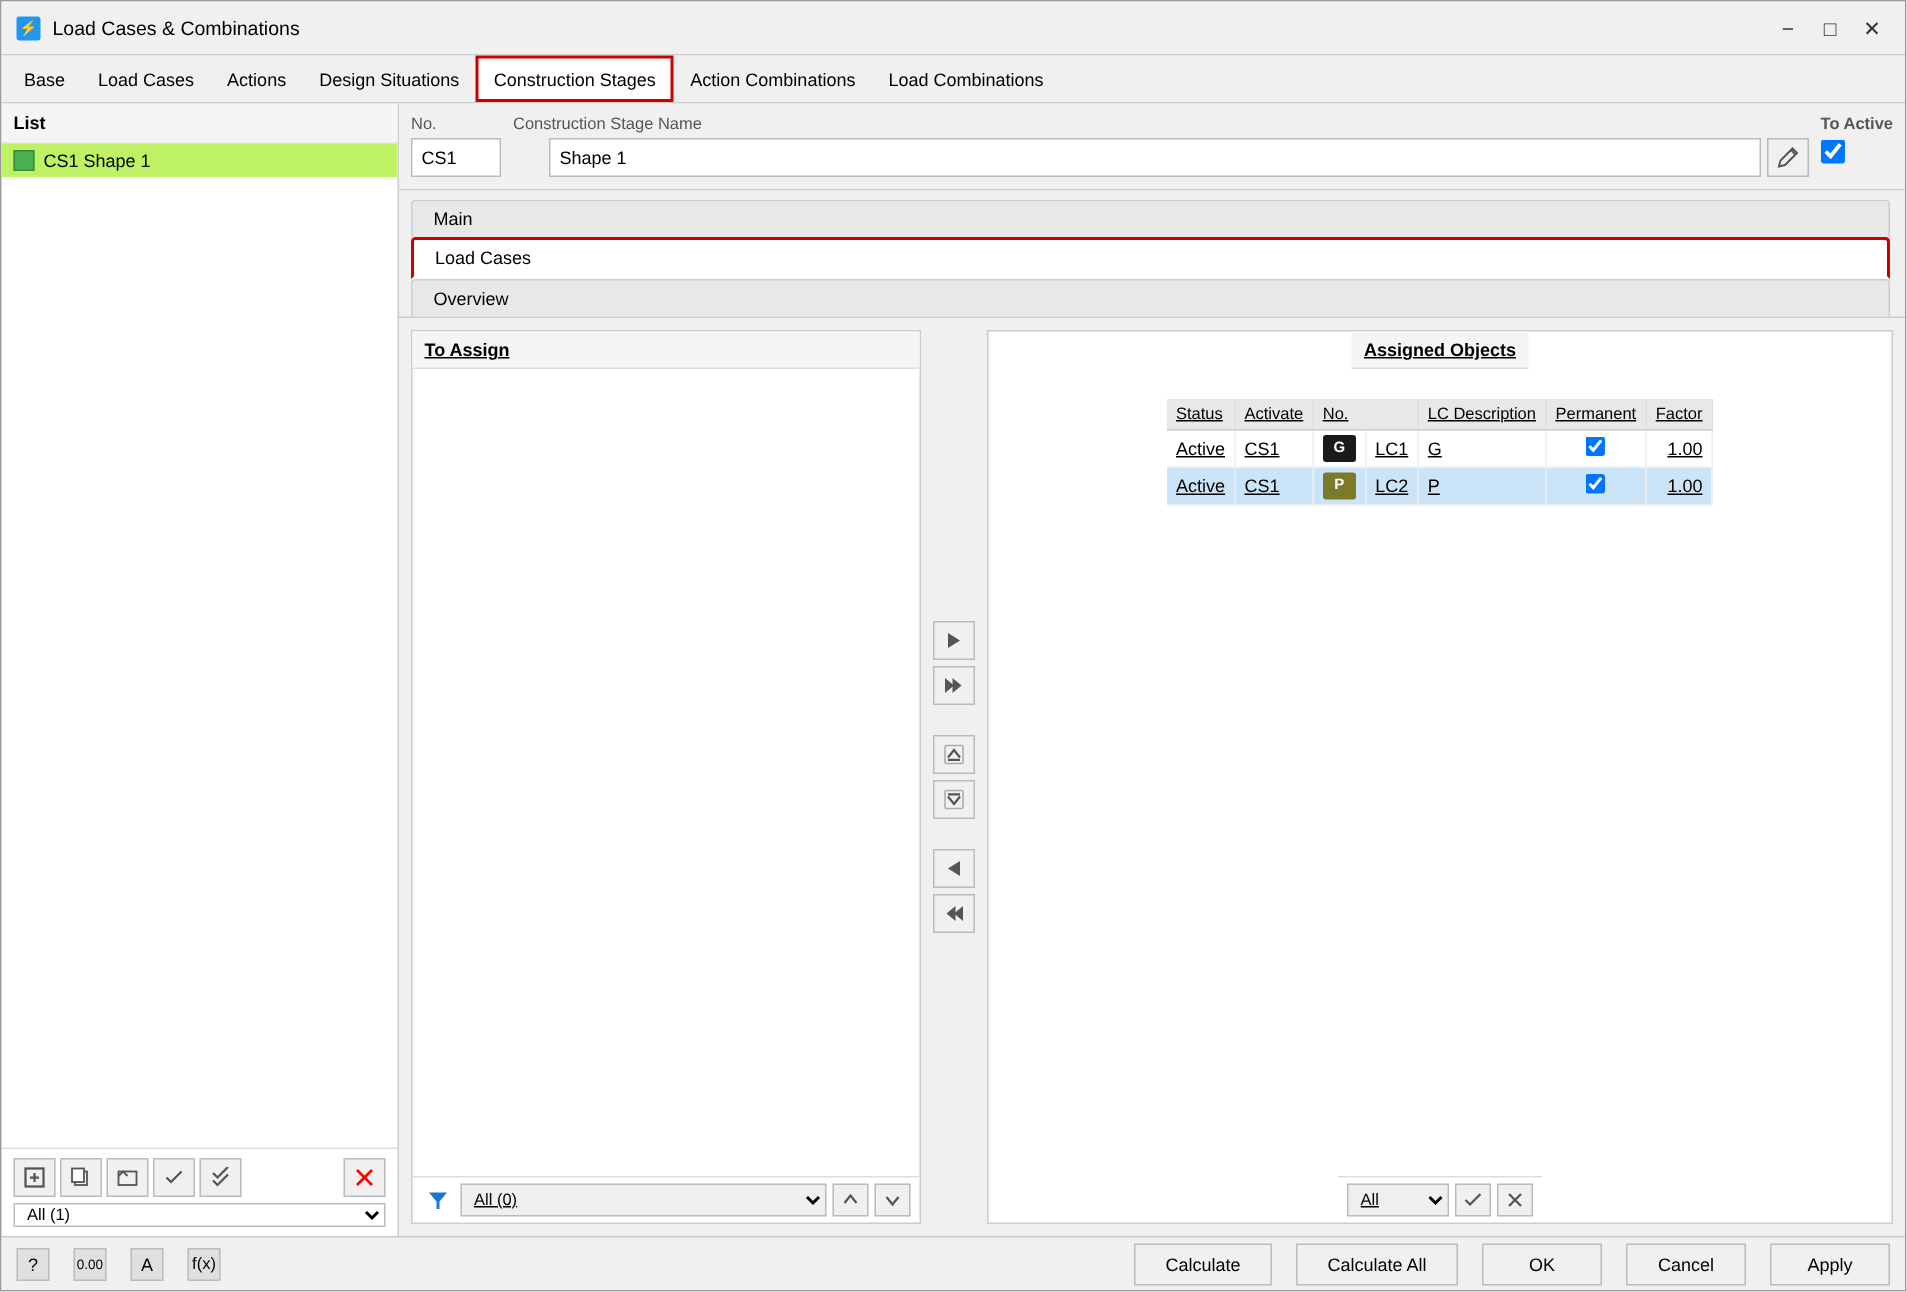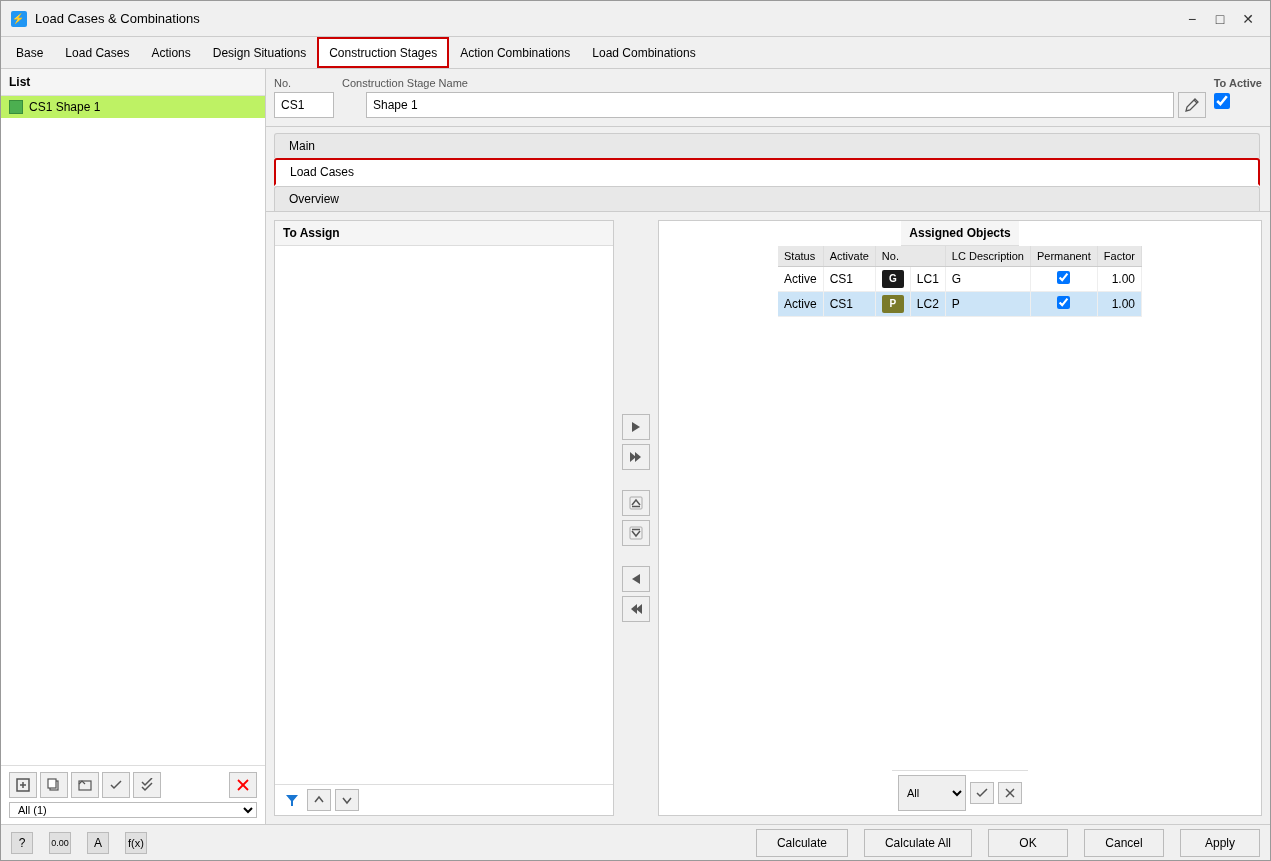--- a/index.html
+++ b/index.html
@@ -48,26 +48,26 @@
     .to-solve-label { font-size: 11px; color: #555; font-weight: bold; margin-bottom: 4px; }
     .checkbox-item { display: flex; align-items: center; gap: 4px; }
     .checkbox-item input { width: 16px; height: 16px; }
 
     
     .tabs-bar { display: flex; padding: 6px 8px 0; gap: 0; background: #f0f0f0; border-bottom: 1px solid #ccc; flex-direction: column; }
     .tab { padding: 5px 14px; border: 1px solid #ccc; border-bottom: none; background: #e8e8e8; cursor: pointer; font-size: 12px; margin-right: 2px; border-radius: 3px 3px 0 0; }
     .tab.active { background: white; border-bottom: 1px solid white; font-weight: 500; border: 2px solid #cc0000; border-bottom: 2px solid white; }
 
     
-    .content-area { flex: 1; display: flex; padding: 8px; gap: 6px; background: #f0f0f0; }
+    .content-area { flex: 1; display: flex; padding: 8px; gap: 6px; background: #f0f0f0; text-decoration: underline; }
 
     
     .to-assign-panel { width: 340px; background: white; border: 1px solid #ccc; display: flex; flex-direction: column; }
     .panel-header { padding: 5px 8px; font-size: 12px; font-weight: bold; border-bottom: 1px solid #ddd; background: #f5f5f5; }
-    .panel-content { flex: 1; overflow-y: auto; }
+    .panel-content { flex: 1; overflow-y: auto; margin-top: 20px; }
 
     
     .transfer-btns { display: flex; flex-direction: column; align-items: center; justify-content: center; gap: 4px; padding: 0 2px; }
     .transfer-btn { width: 28px; height: 26px; background: #f0f0f0; border: 1px solid #bbb; cursor: pointer; display: flex; align-items: center; justify-content: center; font-size: 12px; color: #555; }
 
     
     .assigned-panel { flex: 1; background: white; border: 1px solid #ccc; display: flex; flex-direction: column; align-items: center; }
     .assigned-table { width: 100%; border-collapse: collapse; font-size: 12px; }
     .assigned-table th { background: #e8e8e8; border-bottom: 1px solid #ccc; border-right: 1px solid #ddd; padding: 4px 6px; text-align: left; font-weight: normal; font-size: 11px; }
     .assigned-table td { border-bottom: 1px solid #eee; border-right: 1px solid #eee; padding: 3px 6px; vertical-align: middle; }
@@ -85,21 +85,21 @@
     
     .filter-bar { display: flex; align-items: center; gap: 4px; padding: 4px 6px; border-top: 1px solid #ddd; }
     .filter-icon { width: 22px; height: 22px; display: flex; align-items: center; justify-content: center; color: #1976d2; font-size: 14px; cursor: pointer; }
     .filter-select { flex: 1; height: 22px; border: 1px solid #bbb; font-size: 11px; padding: 0 4px; }
     .filter-btn { width: 24px; height: 22px; border: 1px solid #bbb; background: #f0f0f0; cursor: pointer; display: flex; align-items: center; justify-content: center; font-size: 11px; }
 
     .name-field-group { flex: 1; }
     .name-field-group .field-input-row { flex: 1; padding-left: 24px; }
     
     .all-select-bar { display: flex; align-items: center; gap: 4px; padding: 4px 6px; border-top: 1px solid #ddd; }
-    .all-select { flex: 1; height: 36px; border: 1px solid #bbb; font-size: 11px; padding: 0 4px; }
+    .all-select { flex: 1; height: 22px; border: 1px solid #bbb; font-size: 11px; padding: 0 4px; }
   </style>
 </head>
 <body>
 
 <div class="window">
 
   <div class="title-bar">
     <div class="title-bar-left">
       <div class="title-bar-icon">⚡</div>
       <span class="title-bar-title">Load Cases &amp; Combinations</span>
@@ -214,20 +214,23 @@
 
         <div class="to-assign-panel">
           <div class="panel-header">To Assign</div>
           <div class="panel-content"></div>
           <div class="filter-bar">
             <div class="filter-icon">
               <svg width="14" height="14" viewBox="0 0 14 14">
                   <polygon points="1,2 13,2 8,8 8,13 6,13 6,8" fill="#1976d2"></polygon>
                 </svg>
             </div>
+            <select class="filter-select">
+              <option>All (0)</option>
+            </select>
             <button class="filter-btn">
               <svg width="12" height="12" viewBox="0 0 12 12">
                   <polyline points="2,8 6,3 10,8" fill="none" stroke="#555" stroke-width="1.5"></polyline>
                 </svg>
             </button>
             <button class="filter-btn">
               <svg width="12" height="12" viewBox="0 0 12 12">
                   <polyline points="2,4 6,9 10,4" fill="none" stroke="#555" stroke-width="1.5"></polyline>
                 </svg>
             </button>

